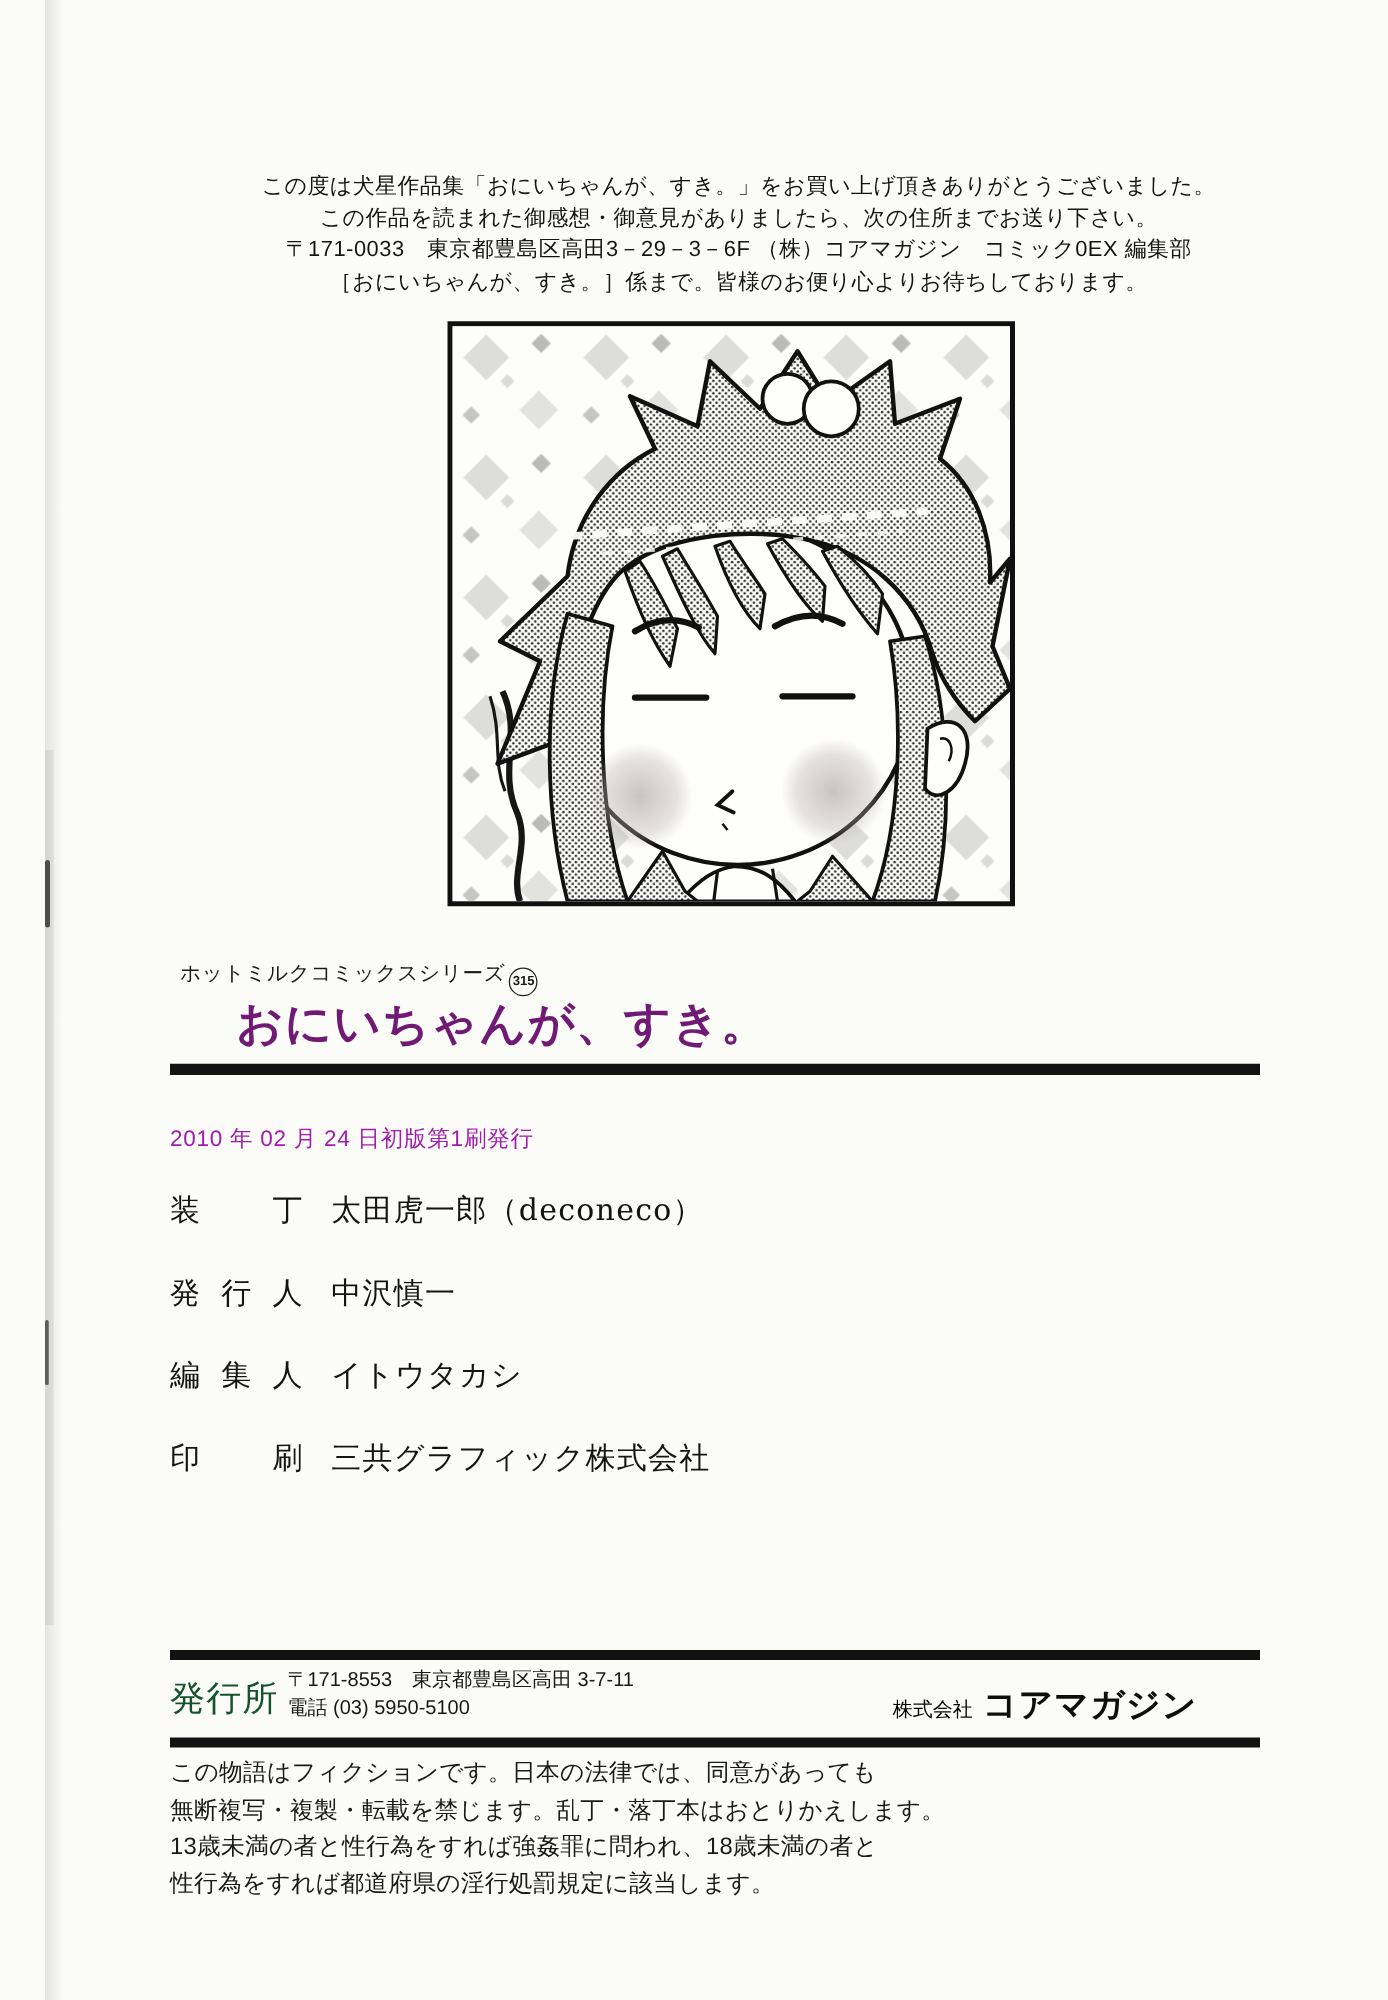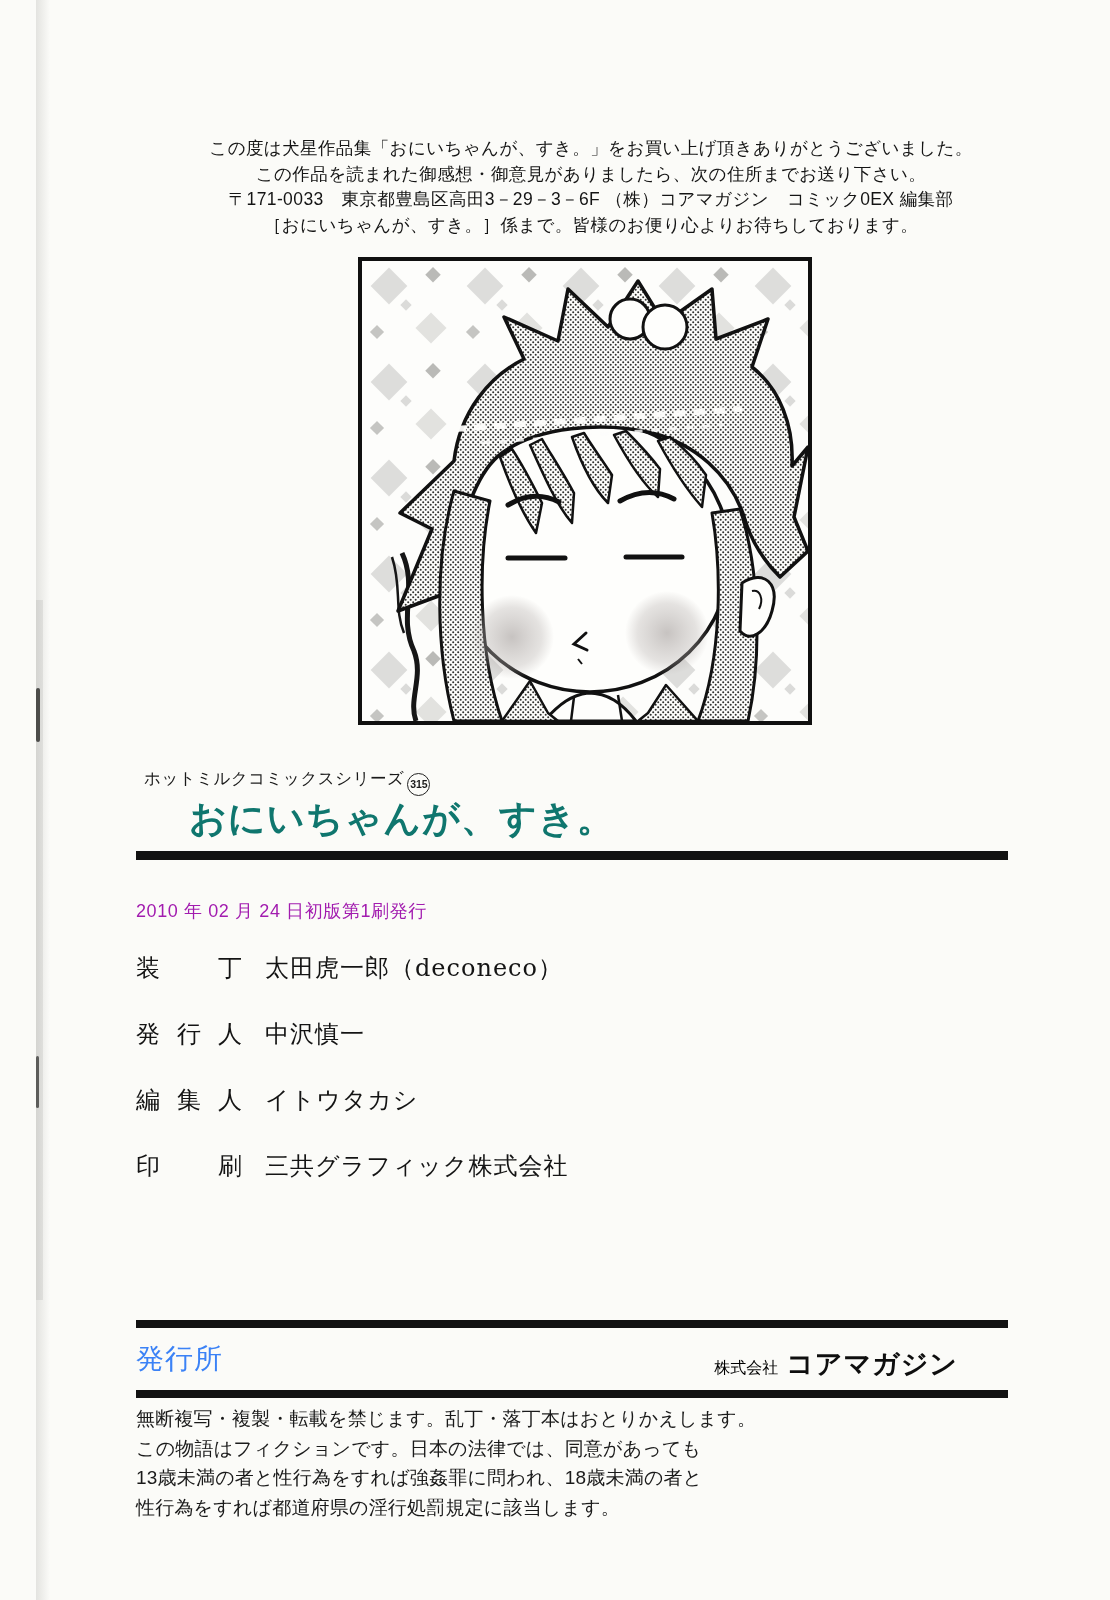--- a/index.html
+++ b/index.html
@@ -26,39 +26,39 @@
   .illo{position:absolute;left:322px;top:257px;width:446px;height:460px;
     border:4px solid #101010;background:#fdfdfb;}
   .illo svg{display:block;}
 
   
   .series-line{position:absolute;left:108px;top:768px;font-size:16.5px;letter-spacing:.5px;color:#191919;}
   .series-num{display:inline-flex;align-items:center;justify-content:center;
     width:21px;height:21px;border:1.6px solid #222;border-radius:50%;
     font-size:10.5px;letter-spacing:0;vertical-align:-4px;margin-left:3px;font-weight:600;text-align:center;}
   .book-title{position:absolute;left:153px;top:794px;font-size:37px;font-weight:600;
-    letter-spacing:1px;color:#0f766e;}
+    letter-spacing:1px;color:#701a75;}
   .rule{position:absolute;left:100px;width:872px;background:#121212;}
   .rule-title{top:851px;height:9px;}
 
   
   .edition{position:absolute;left:100px;top:899px;font-size:18px;letter-spacing:.6px;color:#a21caf;}
 
   
   .credits{position:absolute;left:100px;top:952px;
     font-family:"DejaVu Serif","Liberation Serif",serif;font-size:24px;color:#141414;}
   .credit-row{display:flex;margin-bottom:34px;align-items:baseline;}
   .credit-label{width:106px;text-align:justify;text-align-last:justify;font-weight:500;}
   .credit-value{margin-left:23px;letter-spacing:1px;}
 
   
   .rule-pub-top{top:1320px;height:8px;}
   .rule-pub-bottom{top:1390px;height:8px;}
   .pub-label{position:absolute;left:100px;top:1340px;font-size:28px;letter-spacing:1px;
-    font-weight:500;color:#3b82f6;}
+    font-weight:500;color:#14532d;}
   .pub-address{position:absolute;left:194px;top:1334px;font-size:16px;line-height:22px;color:#181818;}
   .pub-company{position:absolute;right:152px;top:1346px;white-space:nowrap;}
   .company-prefix{font-size:16px;margin-right:8px;color:#000000;}
   .company-name{font-size:27px;font-weight:700;letter-spacing:1px;color:#0e0e0e;text-align:center;}
 
   
   .legal{position:absolute;left:100px;top:1404px;font-size:19px;line-height:29.5px;
     letter-spacing:.2px;color:#1a1a1a;}
 </style>
 </head>
@@ -180,25 +180,29 @@
       <span class="credit-value">イトウタカシ</span>
     </div>
     <div class="credit-row">
       <span class="credit-label">印刷</span>
       <span class="credit-value">三共グラフィック株式会社</span>
     </div>
   </div>
 
   <div class="rule rule-pub-top"></div>
   <div class="pub-label">発行所</div>
+  <div class="pub-address">
+    <div>〒171-8553　東京都豊島区高田 3-7-11</div>
+    <div>電話 (03) 5950-5100</div>
+  </div>
   <div class="pub-company">
     <span class="company-prefix">株式会社</span><span class="company-name">コアマガジン</span>
   </div>
   <div class="rule rule-pub-bottom"></div>
 
   <div class="legal">
+    <div>この物語はフィクションです。日本の法律では、同意があっても</div>
     <div>無断複写・複製・転載を禁じます。乱丁・落丁本はおとりかえします。</div>
-    <div>この物語はフィクションです。日本の法律では、同意があっても</div>
     <div>13歳未満の者と性行為をすれば強姦罪に問われ、18歳未満の者と</div>
     <div>性行為をすれば都道府県の淫行処罰規定に該当します。</div>
   </div>
 
 </div>
 
 </body></html>

